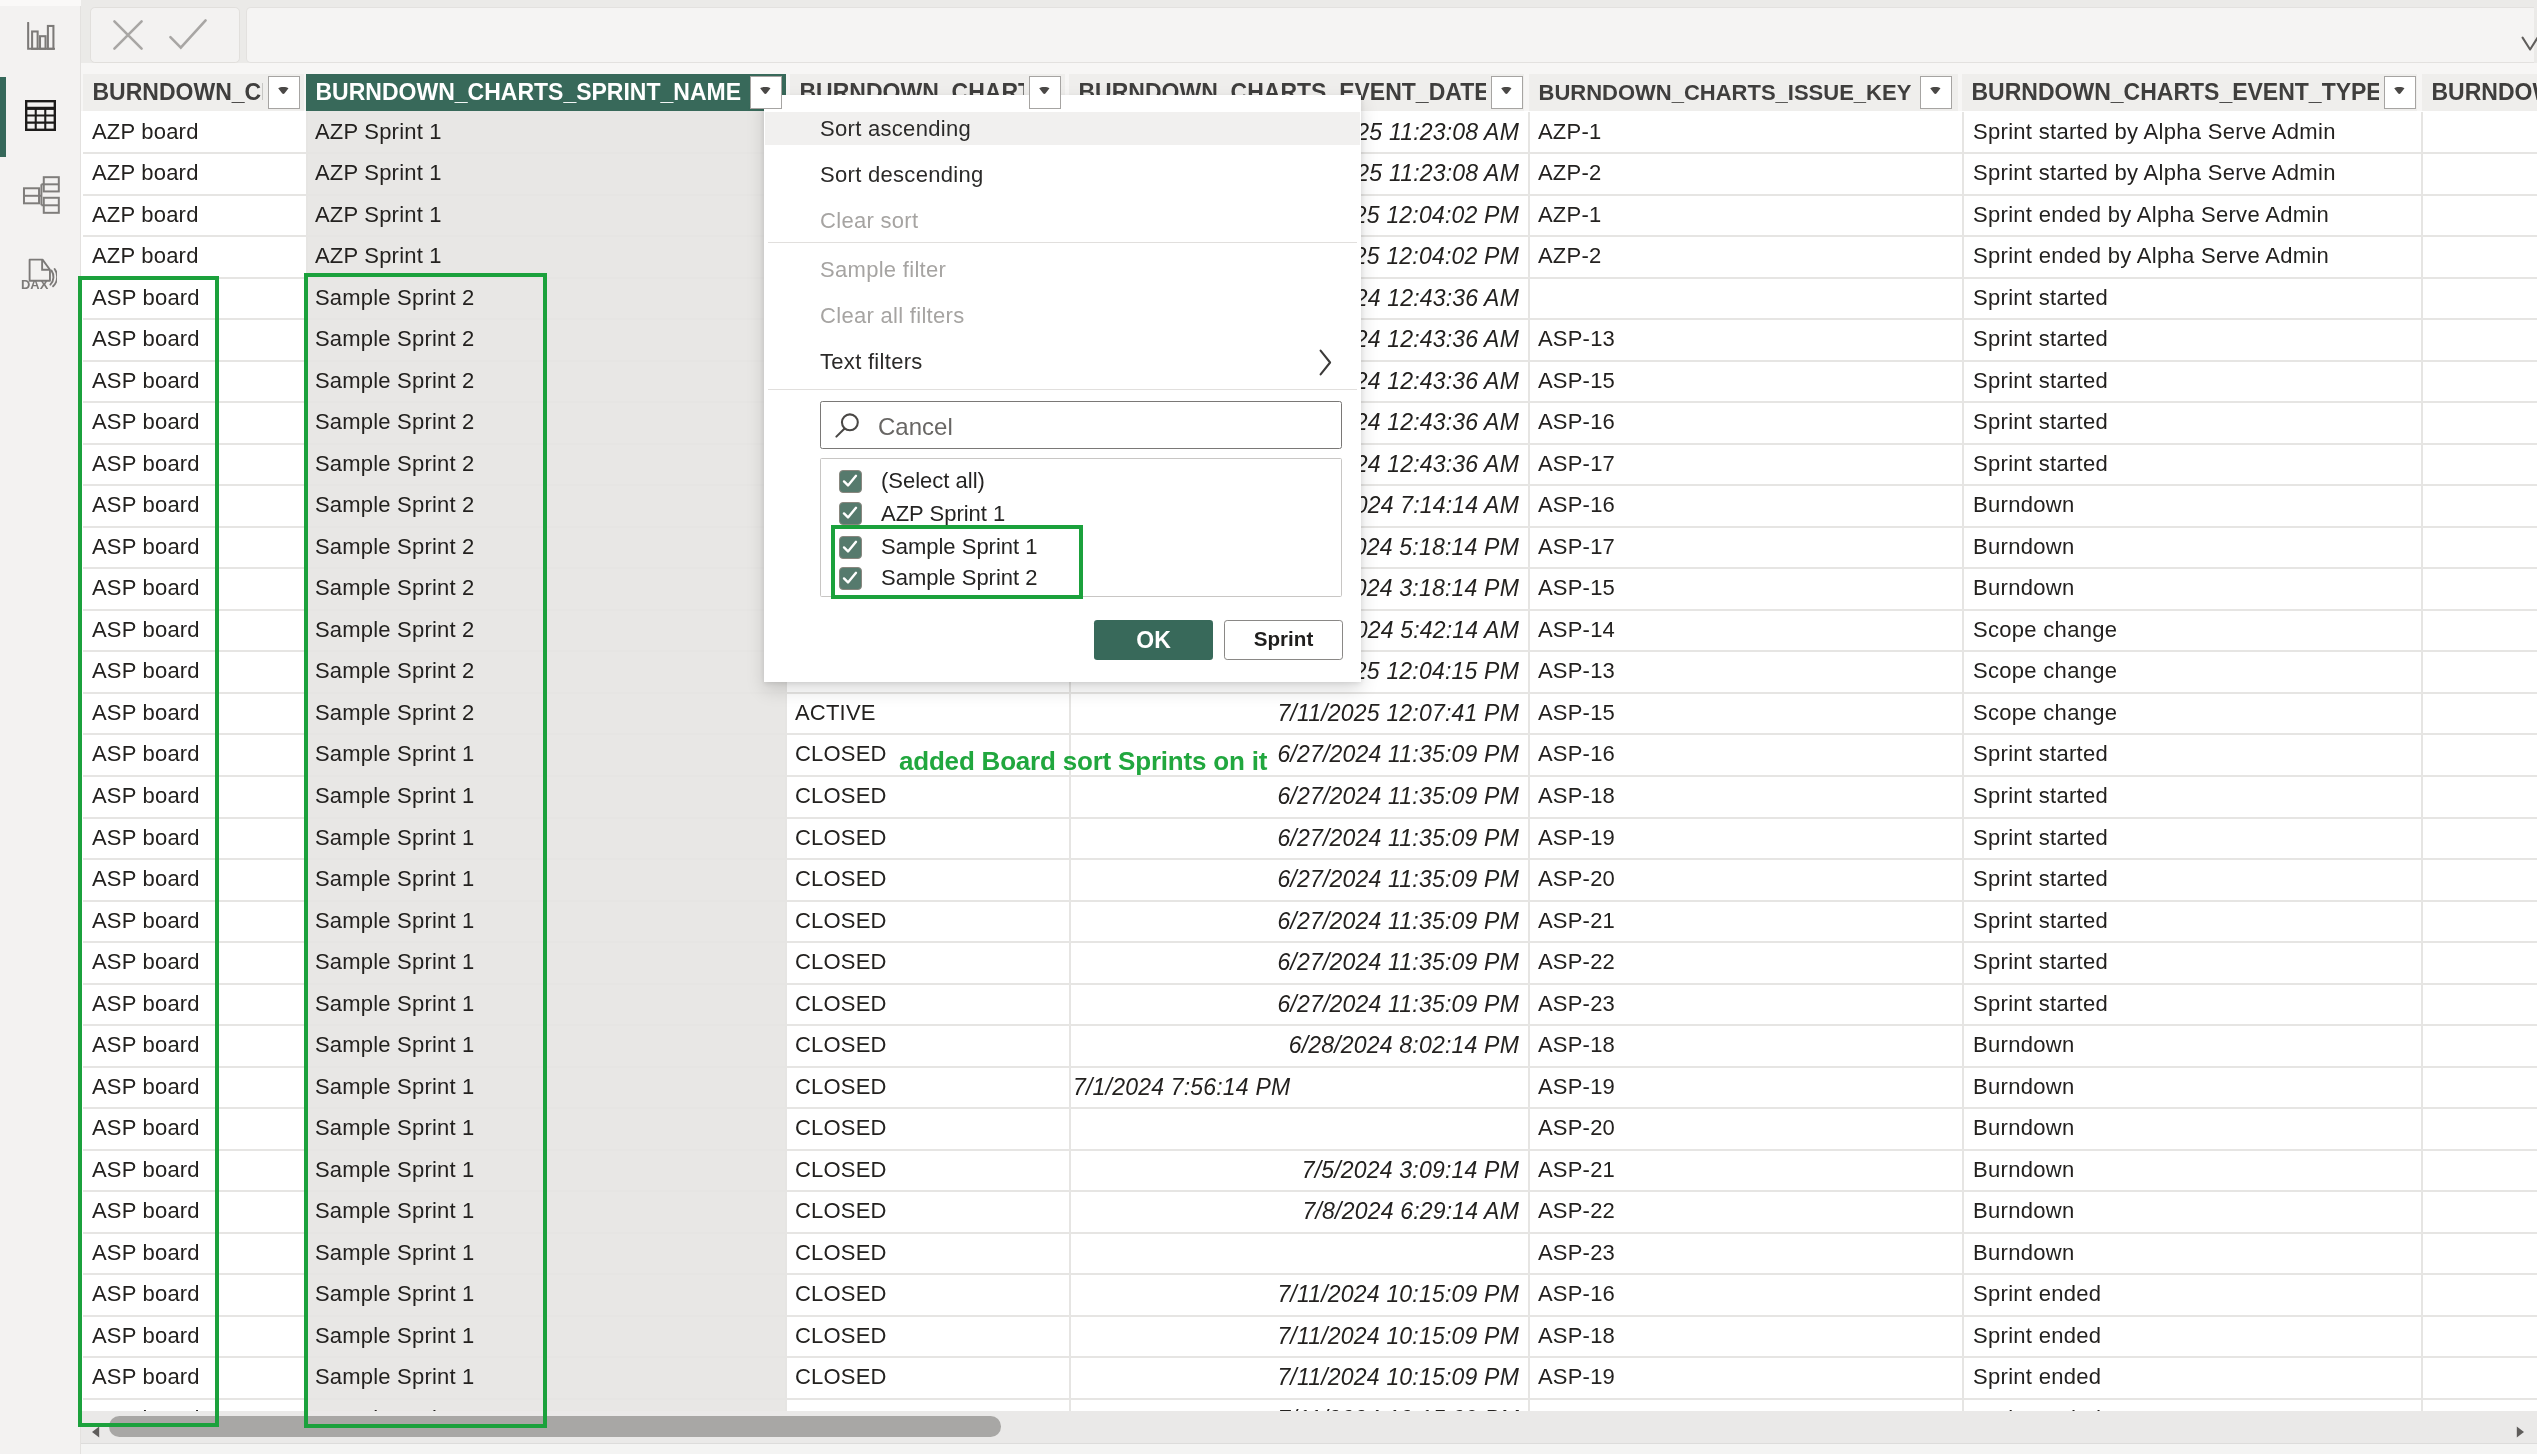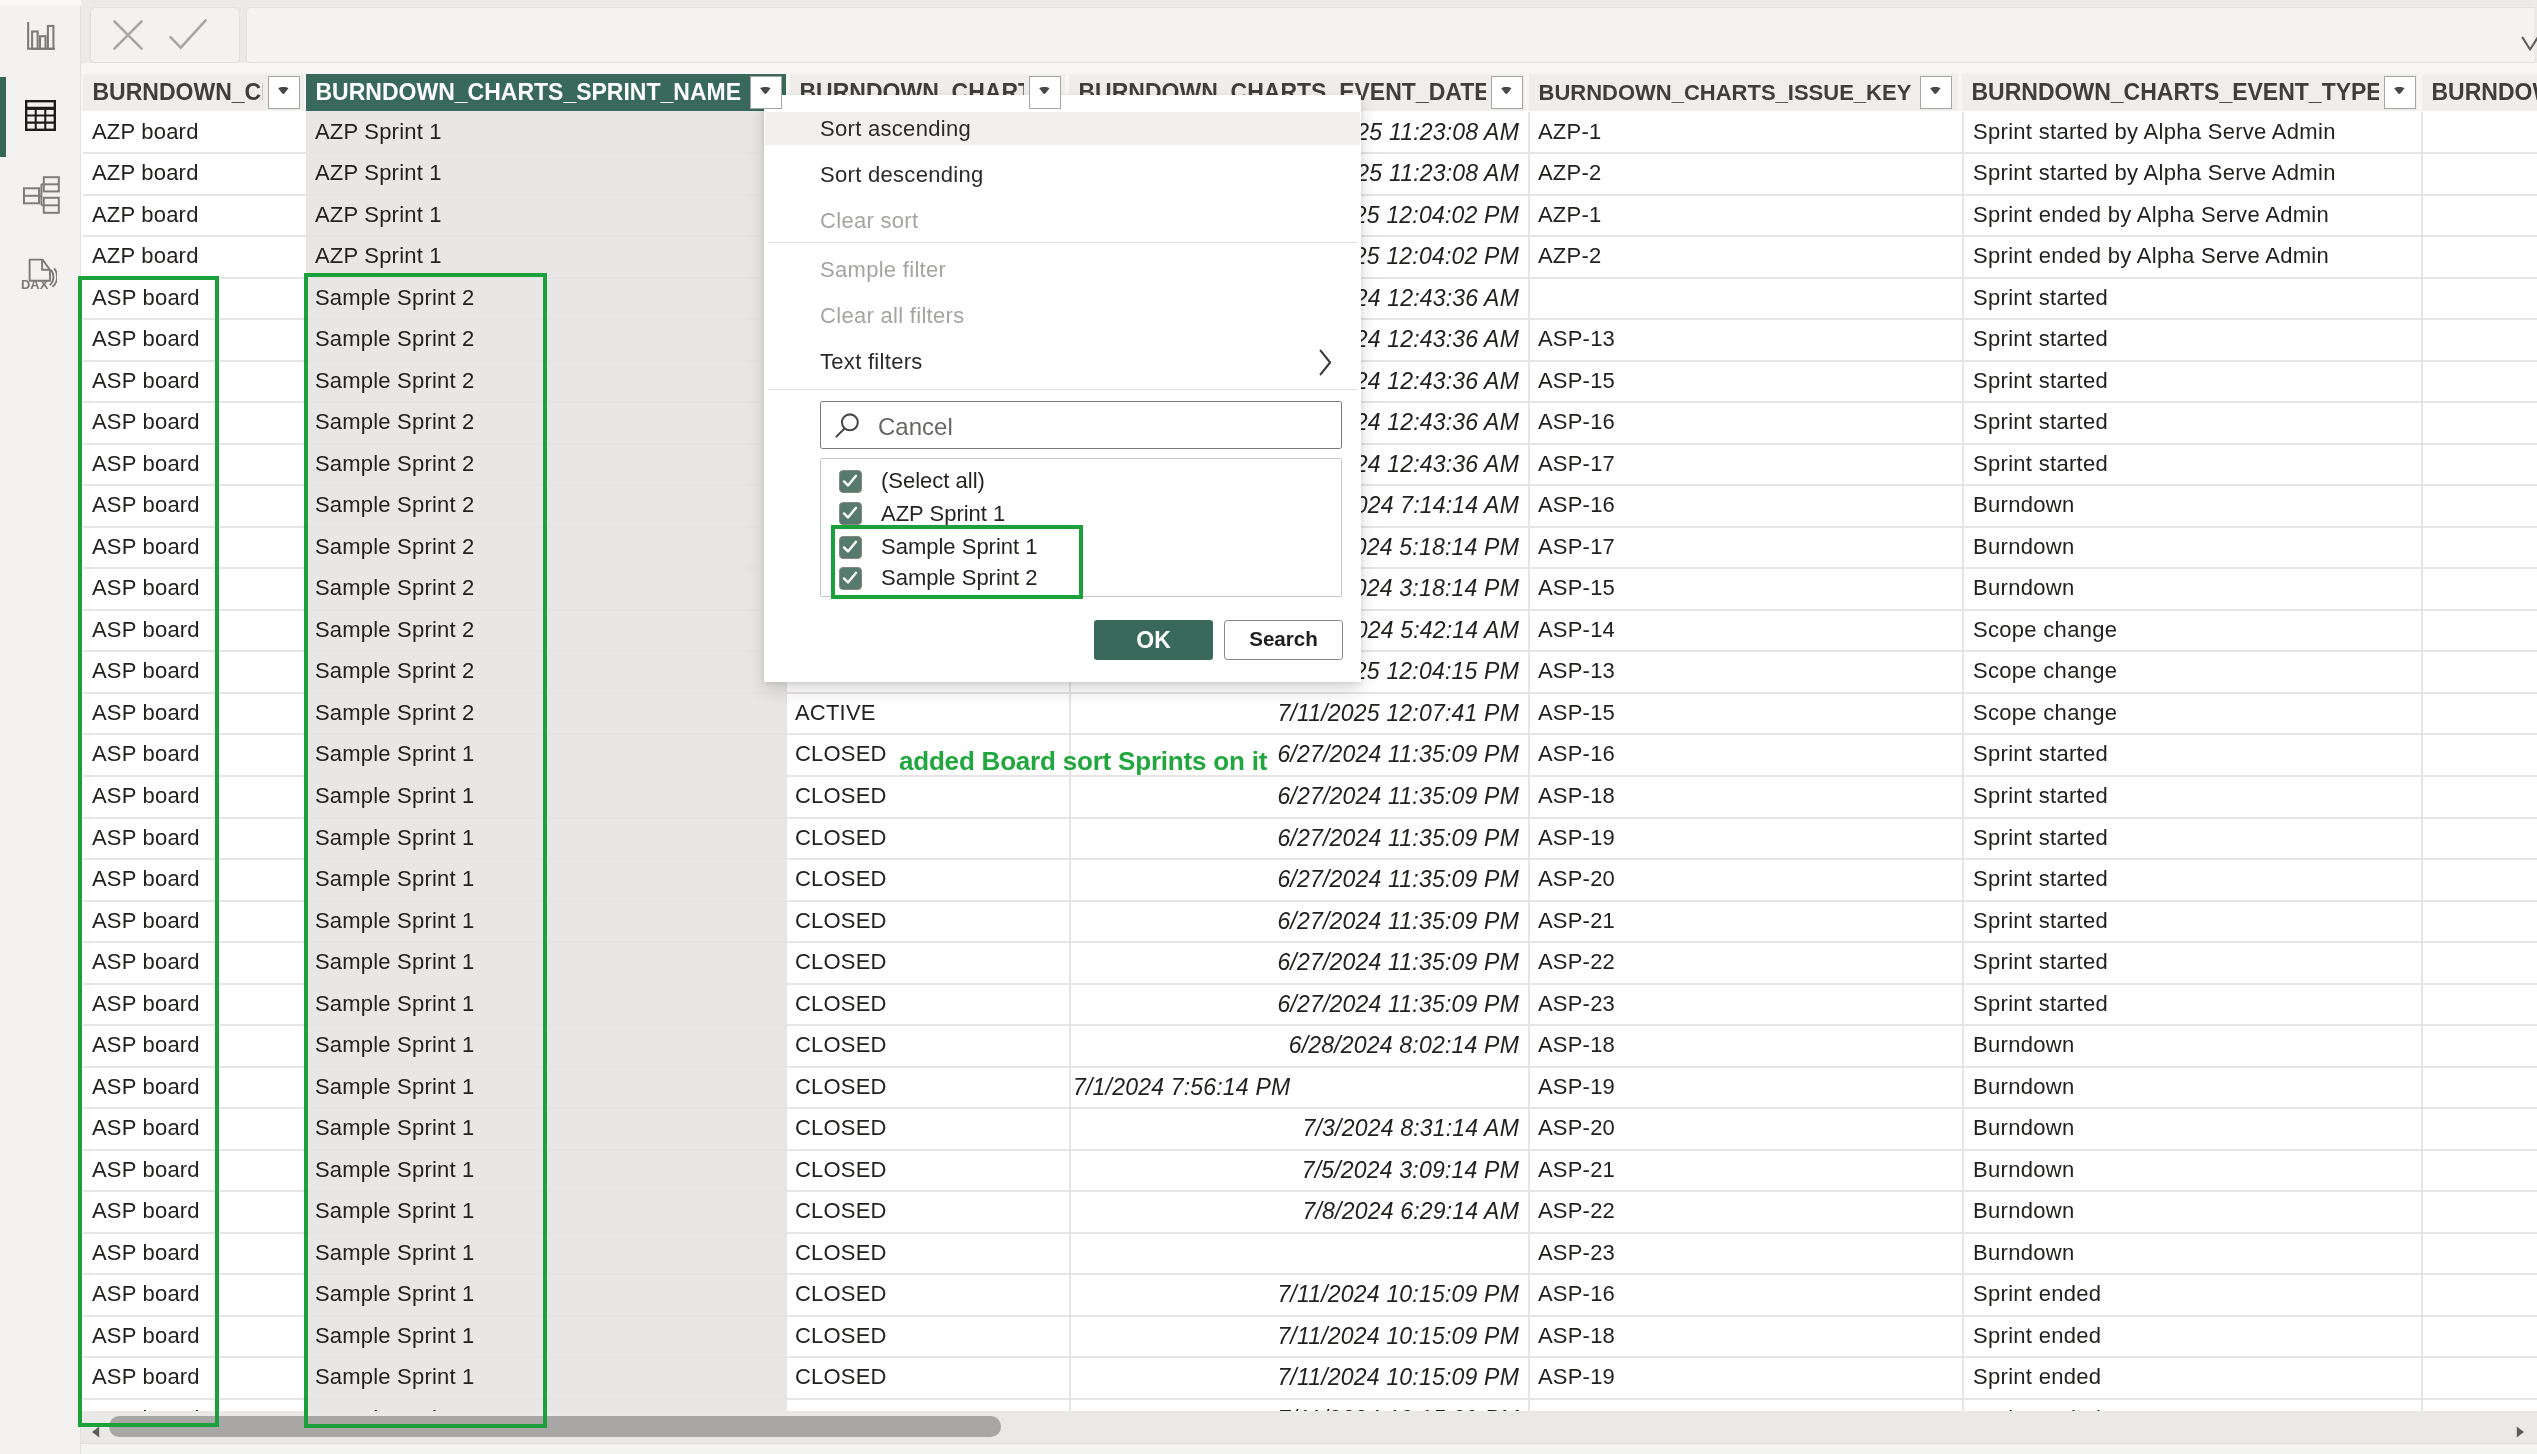--- a/index.html
+++ b/index.html
@@ -300,21 +300,20 @@
 <div class="cell" style="line-height:42px;top:1066px;height:42px;left:92px;width:206px">ASP board</div>
 <div class="cell" style="line-height:42px;top:1066px;height:42px;left:315px;width:452px;z-index:2">Sample Sprint 1</div>
 <div class="cell" style="line-height:42px;top:1066px;height:42px;left:795px;width:262px">CLOSED</div>
 <div class="cell" style="line-height:42px;top:1066px;height:42px;left:1073px;width:446px;font-style:italic;font-size:23px;letter-spacing:0.2px">7/1/2024 7:56:14 PM</div>
 <div class="cell" style="line-height:42px;top:1066px;height:42px;left:1538px;width:412px">ASP-19</div>
 <div class="cell" style="line-height:42px;top:1066px;height:42px;left:1973px;width:555px;letter-spacing:0.3px">Burndown</div>
 <div class="rowline" style="top:1149px"></div>
 <div class="cell" style="line-height:42px;top:1107px;height:42px;left:92px;width:206px">ASP board</div>
 <div class="cell" style="line-height:42px;top:1107px;height:42px;left:315px;width:452px;z-index:2">Sample Sprint 1</div>
 <div class="cell" style="line-height:42px;top:1107px;height:42px;left:795px;width:262px">CLOSED</div>
-<div class="cell" style="line-height:42px;top:1107px;height:42px;left:1073px;width:446px;text-align:right;font-style:italic;font-size:23px;letter-spacing:0.2px">7/3/2024 8:31:14 AM</div>
 <div class="cell" style="line-height:42px;top:1107px;height:42px;left:1538px;width:412px">ASP-20</div>
 <div class="cell" style="line-height:42px;top:1107px;height:42px;left:1973px;width:555px;letter-spacing:0.3px">Burndown</div>
 <div class="rowline" style="top:1190px"></div>
 <div class="cell" style="line-height:42px;top:1149px;height:42px;left:92px;width:206px">ASP board</div>
 <div class="cell" style="line-height:42px;top:1149px;height:42px;left:315px;width:452px;z-index:2">Sample Sprint 1</div>
 <div class="cell" style="line-height:42px;top:1149px;height:42px;left:795px;width:262px">CLOSED</div>
 <div class="cell" style="line-height:42px;top:1149px;height:42px;left:1073px;width:446px;text-align:right;font-style:italic;font-size:23px;letter-spacing:0.2px">7/5/2024 3:09:14 PM</div>
 <div class="cell" style="line-height:42px;top:1149px;height:42px;left:1538px;width:412px">ASP-21</div>
 <div class="cell" style="line-height:42px;top:1149px;height:42px;left:1973px;width:555px;letter-spacing:0.3px">Burndown</div>
 <div class="rowline" style="top:1232px"></div>
@@ -394,21 +393,21 @@
 <div class="chk" style="left:75px;top:441px"><svg width="20" height="20" viewBox="0 0 25 25">
           <path d="M5 13 L10 18 L20 6" stroke="#fff" stroke-width="3" fill="none" stroke-linecap="round" stroke-linejoin="round"></path>
         </svg></div>
 <div class="lbl" style="left:117px;top:439px">Sample Sprint 1</div>
 <div class="chk" style="left:75px;top:472px"><svg width="20" height="20" viewBox="0 0 25 25">
           <path d="M5 13 L10 18 L20 6" stroke="#fff" stroke-width="3" fill="none" stroke-linecap="round" stroke-linejoin="round"></path>
         </svg></div>
 <div class="lbl" style="left:117px;top:470px">Sample Sprint 2</div>
 <div class="greenrect" style="left:67px;top:430px;width:252px;height:74px;border-width:4px"></div>
 <div class="abs" style="left:330px;top:525px;width:119px;height:40px;background:#38695a;border-radius:3.2px;font-size:23px;font-weight:bold;color:#fff;text-align:center;line-height:40px">OK</div>
-<div class="abs" style="left:460px;top:525px;width:119px;height:40px;background:#fff;border:1.6px solid #8a8886;border-radius:3.2px;font-size:20.6px;font-weight:bold;color:#1f1e1d;text-align:center;line-height:36px">Search</div>
+<div class="abs" style="left:460px;top:525px;width:119px;height:40px;background:#fff;border:1.6px solid #8a8886;border-radius:3.2px;font-size:20.6px;font-weight:bold;color:#1f1e1d;text-align:center;line-height:36px">Sprint</div>
 </div>
 <div class="abs" style="left:81px;top:1411px;width:2457px;height:32px;background:#eae9e8;z-index:8"></div>
 <div class="abs" style="left:81px;top:1443px;width:2457px;height:11px;background:#f4f4f3;z-index:8;border-top:0.8px solid #dddcdb"></div>
 <div class="abs" style="left:109px;top:1416px;width:892px;height:20.6px;background:#a8a7a5;border-radius:10.3px;z-index:10"></div>
 <svg class="abs" style="left:88px;top:1424px;z-index:10" width="16" height="16" viewBox="0 0 20 20">
 <path d="M14 3 L5 10 L14 17 Z" fill="#5f5d5b"></path>
     </svg>
 <svg class="abs" style="left:2512px;top:1424px;z-index:10" width="16" height="16" viewBox="0 0 20 20">
 <path d="M6 3 L15 10 L6 17 Z" fill="#5f5d5b"></path>
     </svg>

